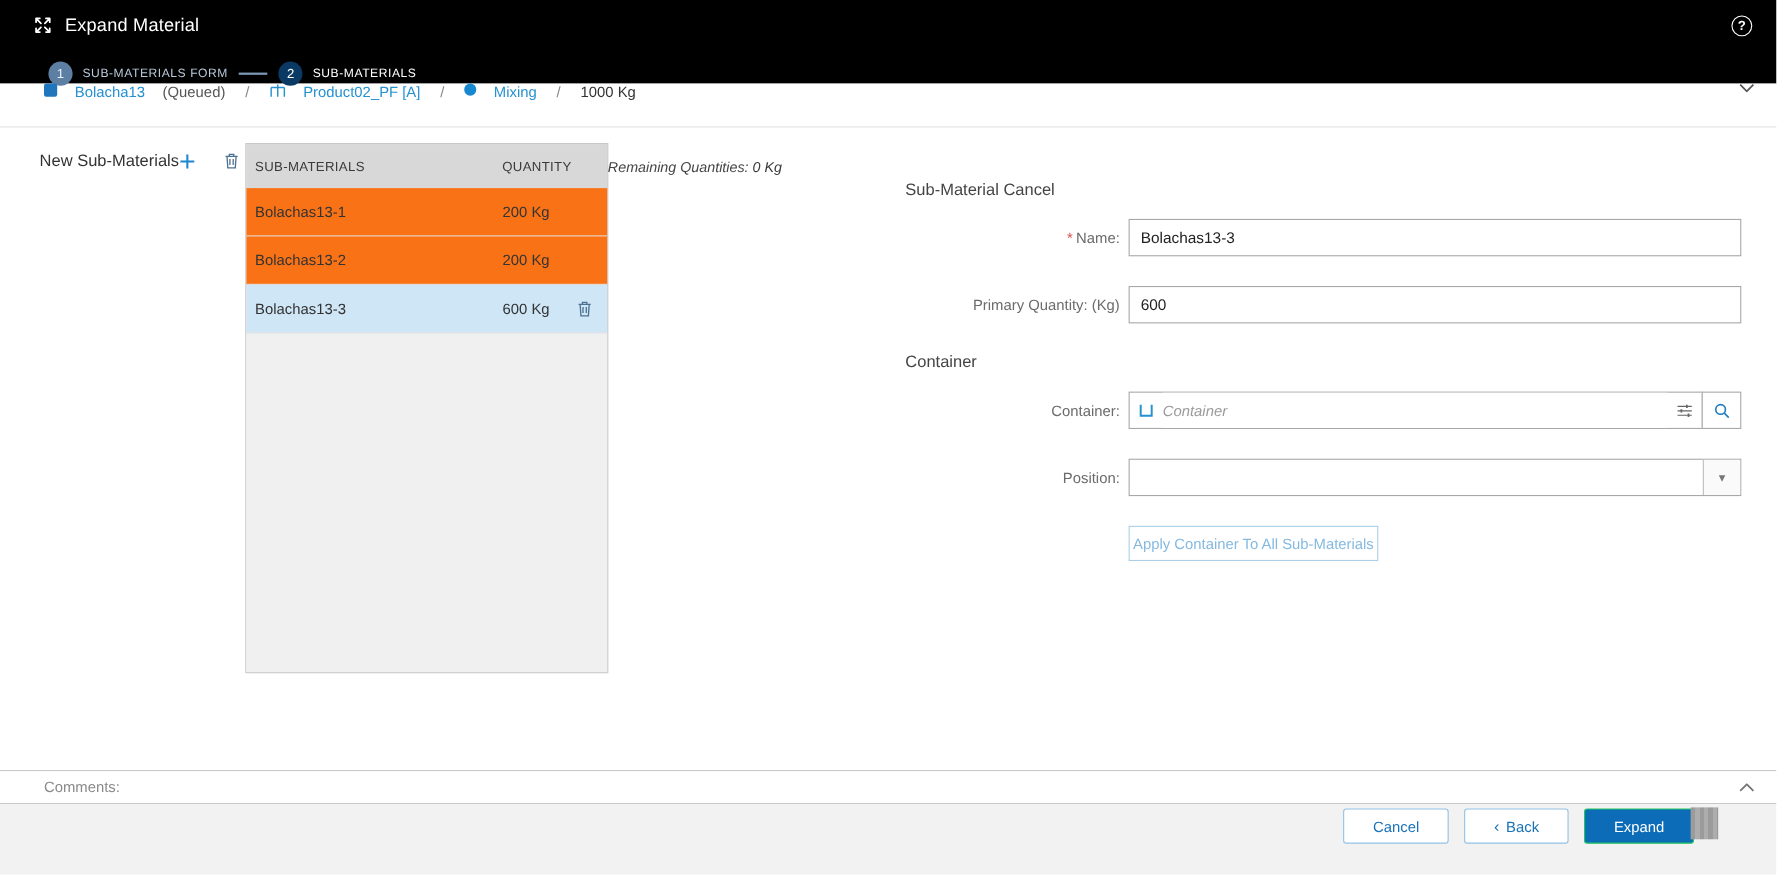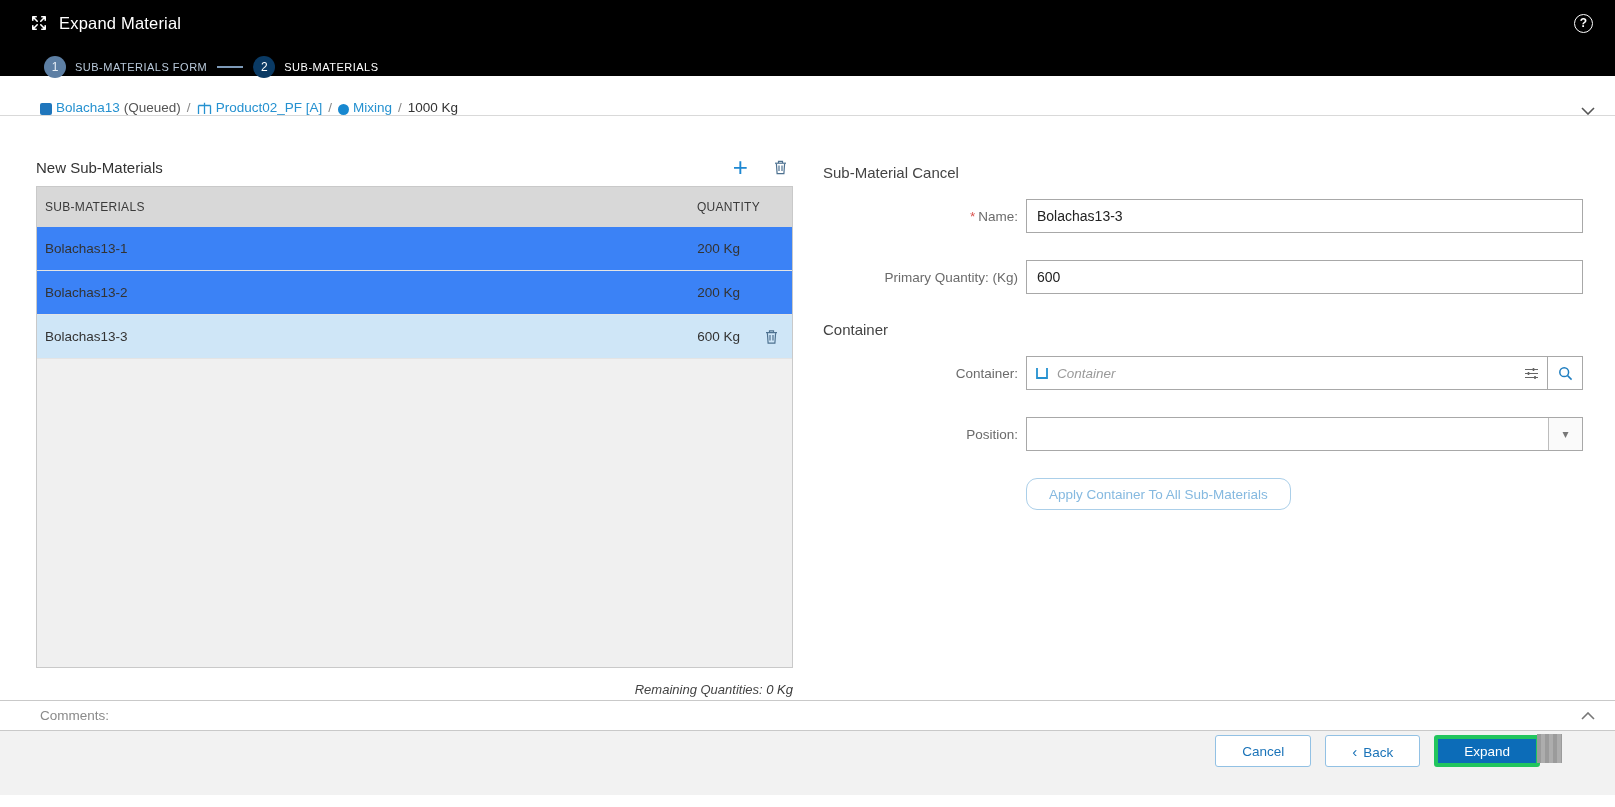--- a/index.html
+++ b/index.html
@@ -18,44 +18,44 @@
   .step-circle { width:22px; height:22px; border-radius:50%; display:flex; align-items:center;
     justify-content:center; font-size:12px; }
   .step.inactive .step-circle { background:#5d7fa4; color:#e8eff6; }
   .step.inactive .step-label { color:#b9c9da; }
   .step.active .step-circle { background:#0a3a64; color:#fff; }
   .step.active .step-label { color:#fff; }
   .step-label { font-size:11px; letter-spacing:.5px; }
   .step-connector { width:26px; height:2px; background:#7d9ab8; margin:0 10px; }
 
   
-  .breadcrumb { height:40px; border-bottom:1px solid #d9d9d9; display:flex; align-items:flex-end;
-    padding:0 20px 0 40px; gap:4px; font-size:13.5px; background:#fff; }
+  .breadcrumb { height:40px; border-bottom:1px solid #d9d9d9; display:flex; align-items:flex-start;
+    padding:0 20px 0 40px; gap:16px; font-size:13.5px; background:#fff; }
   .bc-link { color:#2591d0; cursor:pointer; }
   .bc-state { color:#555; }
   .bc-sep { color:#888; margin:0 2px; }
   .bc-qty { color:#333; }
   .material-square { width:12px; height:12px; background:#1f76bc; border-radius:2px; display:inline-block; }
   .step-dot { width:11px; height:11px; background:#1788d0; border-radius:50%; display:inline-block; }
   .bc-chevron { margin-left:auto; cursor:pointer; display:flex; align-items:center; }
 
   
   .content { display:flex; height:584px; padding:14px 32px 0 36px; background:#fff; }
-  .left-col { width:757px; flex:none; display:flex; flex-direction:column;margin-top:21px; }
+  .left-col { width:757px; flex:none; display:flex; flex-direction:row; }
   .panel-header { display:flex; align-items:center; height:32px; margin-bottom:3px; padding-right:6px; }
   .panel-title { font-size:15px; color:#333; }
   .panel-icons { margin-left:auto; display:flex; align-items:center; gap:26px; }
   .add-icon { color:#1e88d2; font-size:26px; font-weight:300; line-height:20px; cursor:pointer; }
   .icon-btn { cursor:pointer; display:flex; align-items:center; }
 
   .sm-table { border:1px solid #c9c9c9; height:482px; display:flex; flex-direction:column; background:#f0f0f0; }
   .thead { display:flex; background:#d8d8d8; height:40px; align-items:center; font-size:12px; color:#3a3a3a; flex:none; }
   .th-name { flex:1; padding-left:8px; letter-spacing:.3px; }
   .th-qty { width:220px; text-align:right; padding-right:32px; letter-spacing:.3px; }
-  .trow { display:flex; height:44px; align-items:center; background:#3b82f6; border-bottom:1px solid #e4e4e4;
+  .trow { display:flex; height:44px; align-items:center; background:#f97316; border-bottom:1px solid #e4e4e4;
     font-size:13.5px; color:#333; position:relative; flex:none; cursor:pointer; }
   .trow .td-name { flex:1; padding-left:8px; }
   .trow .td-qty { width:220px; text-align:right; padding-right:52px; }
   .trow.selected { background:#cfe6f7; }
   .row-trash { position:absolute; right:14px; top:50%; transform:translateY(-50%); }
   .tfiller { flex:1; background:#f0f0f0; }
 
   .remaining { margin-top:14px; text-align:right; font-style:italic; font-size:13px; color:#3a3a3a; }
   .remaining .lbl { color:#444; }
 
@@ -77,33 +77,33 @@
   .container-field input::placeholder { color:#9a9a9a; font-style:italic; }
   .search-btn { width:36px; height:34px; border:1px solid #a8a8a8; margin-left:-1px; background:#fff;
     display:flex; align-items:center; justify-content:center; cursor:pointer; }
 
   .select-box { height:34px; border:1px solid #a8a8a8; background:#fff; display:flex; }
   .select-value { flex:1; }
   .select-caret { width:34px; border-left:1px solid #bdbdbd; background:#fafafa; display:flex;
     align-items:center; justify-content:center; color:#777; font-size:12px; cursor:pointer; }
 
   .apply-row { margin-top:16px; padding-left:203px; }
-  .apply-btn { height:32px; padding:0 22px; background:#fff; border:1px solid #abcfe9; color:#85b9e0;
-    border-radius:11px; font-size:13.5px; font-family:inherit; cursor:default; }
+  .apply-btn { height:32px; padding:0 3px; background:#fff; border:1px solid #abcfe9; color:#85b9e0;
+    border-radius:0; font-size:13.5px; font-family:inherit; cursor:default; }
 
   
   .comments-bar { height:31px; border-top:1px solid #c9c9c9; border-bottom:1px solid #c9c9c9;
     display:flex; align-items:center; padding:0 20px 0 40px; color:#8a8a8a; font-size:13.5px; background:#fff; }
   .comments-chevron { margin-left:auto; cursor:pointer; display:flex; align-items:center; }
 
   .footer { height:64px; background:#f2f2f2; display:flex; align-items:flex-start; justify-content:flex-end;
     gap:14px; padding:4px 75px 0 0; position:relative; }
   .btn { height:32px; padding:0 26px; border-radius:3px; font-size:13.5px; font-family:inherit; cursor:pointer; }
   .btn-secondary { background:#fff; border:1px solid #92c1e4; color:#1a73b8;text-align:right; }
-  .btn-primary { background:#0c6cb8; border:4px solid #22c55e; color:#fff; }
+  .btn-primary { background:#0c6cb8; border:1px solid #22c55e; color:#fff; }
   .back-chev { margin-right:6px; font-size:15px; }
   .scroll-grip { position:absolute; right:53px; top:3px; width:25px; height:29px;
     background:repeating-linear-gradient(90deg,#9b9b9b 0 4px,#adadad 4px 8px); }
 </style>
 </head>
 <body>
 
 <div class="topbar">
   <div class="topbar-row1">
     <span style="display:flex;">

